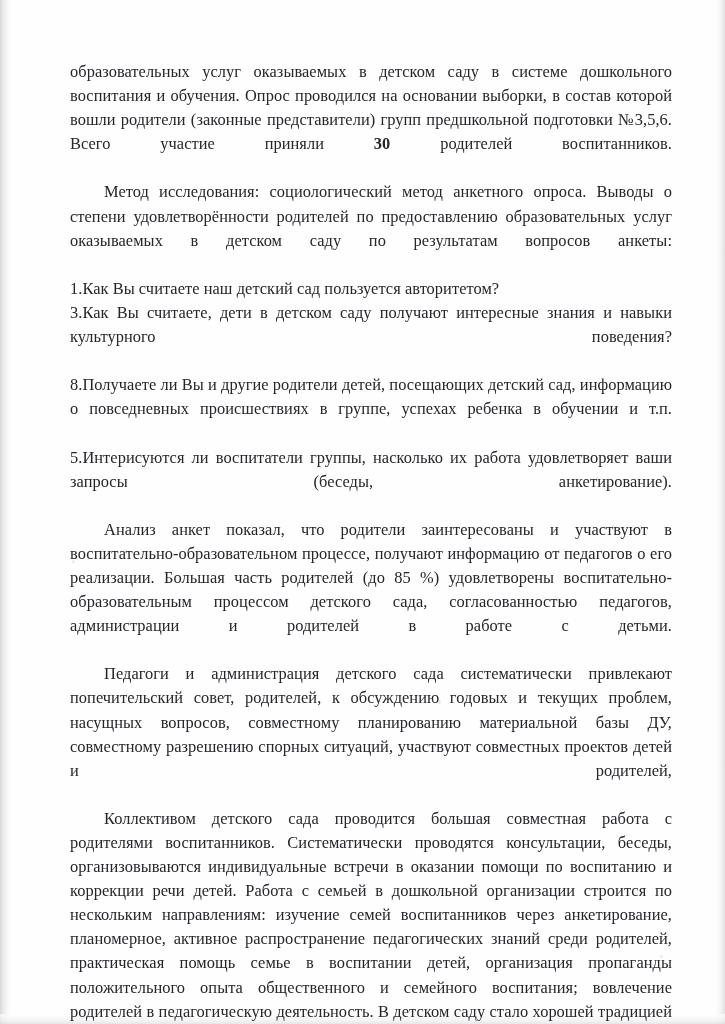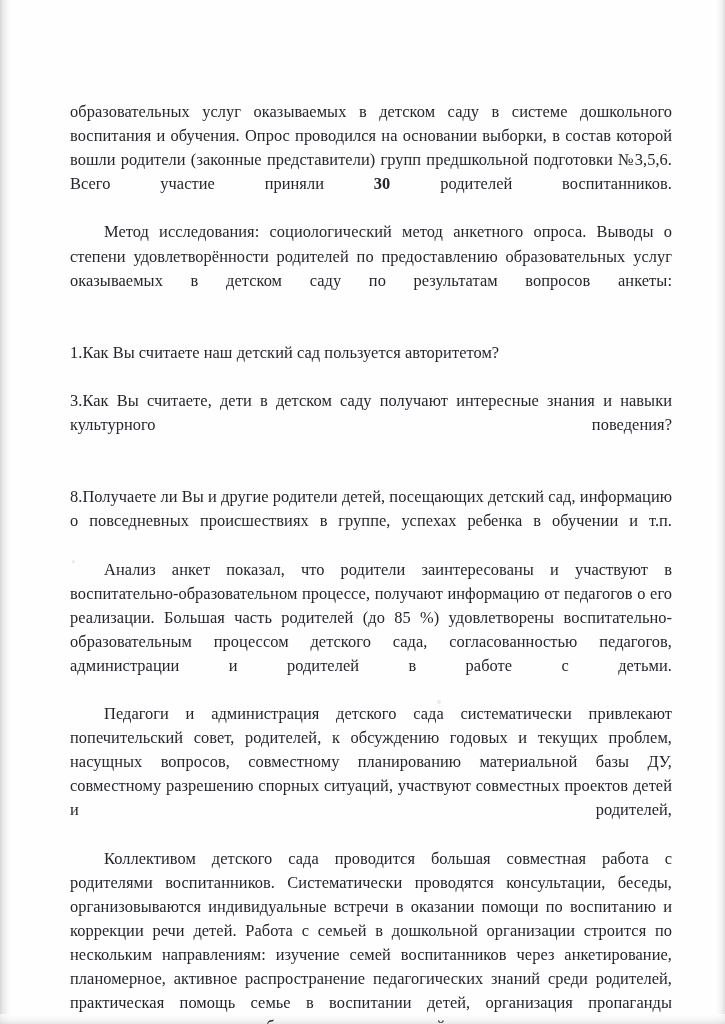--- a/index.html
+++ b/index.html
@@ -67,25 +67,23 @@
   }
   .text-body p {
     margin: 0;
     text-align: justify;
   }
   p.indent {
     text-indent: 34px;
   }
   p.flush {
     text-indent: 0;
-    margin-top: 40px;
   }
   p.q {
     text-indent: 0;
-    margin-top: 24px;
   }
   .b { font-weight: bold; }
   .u {
     text-underline-offset: 2px;
   }
   
   p::after {
     content: "";
     display: inline-block;
     width: 100%;
@@ -103,18 +101,19 @@
   <div class="scan-speck" style="left:72px;top:560px;width:3px;height:3px;"></div>
   <div class="scan-speck" style="left:437px;top:700px;width:4px;height:4px;"></div>
   <div class="scan-speck" style="left:660px;top:955px;width:3px;height:3px;"></div>
 
   <div class="text-body" id="text-body" style="color: rgb(36, 38, 43);">
       <p class="flush"><span>образовательных услуг оказываемых в детском саду в системе дошкольного воспитания и обучения. Опрос проводился на основании выборки, в состав которой вошли родители (законные представители) групп предшкольной подготовки №3,5,6. Всего участие приняли </span><span class="b">30</span><span> родителей воспитанников.</span></p>
       <p class="indent"><span class="u">Метод исследования:</span><span> социологический метод анкетного опроса. Выводы о степени удовлетворённости родителей по предоставлению образовательных услуг оказываемых в детском саду по результатам вопросов анкеты:</span></p>
       <p class="q nostretch"><span>1.Как Вы считаете наш детский сад пользуется авторитетом?</span></p>
       <p class="q"><span>3.Как Вы считаете, дети в детском саду получают интересные знания и  навыки культурного поведения?</span></p>
       <p class="q"><span>8.Получаете ли Вы и другие родители детей, посещающих детский сад, информацию о повседневных происшествиях в группе, успехах ребенка в обучении и т.п.</span></p>
+      <p class="q"><span>5.Интерисуются ли воспитатели группы, насколько их работа удовлетворяет ваши запросы (беседы, анкетирование).</span></p>
       <p class="indent"><span>Анализ анкет показал, что родители заинтересованы и участвуют в воспитательно-образовательном процессе, получают информацию от педагогов о его реализации. Большая часть родителей (до 85 %) удовлетворены воспитательно-образовательным  процессом детского сада, согласованностью педагогов, администрации и родителей в работе с детьми.</span></p>
       <p class="indent"><span>Педагоги и администрация детского сада  систематически привлекают попечительский совет, родителей, к обсуждению годовых и текущих проблем, насущных вопросов, совместному планированию материальной базы ДУ, совместному разрешению спорных ситуаций, участвуют совместных проектов детей и родителей,</span></p>
       <p class="indent"><span>Коллективом детского сада проводится большая совместная работа с родителями воспитанников. Систематически проводятся консультации, беседы, организовываются индивидуальные  встречи в оказании помощи по воспитанию и коррекции речи детей. Работа с семьей в дошкольной организации строится по нескольким направлениям: изучение семей воспитанников через анкетирование, планомерное, активное распространение педагогических знаний среди родителей, практическая помощь семье в воспитании детей, организация пропаганды положительного опыта общественного и семейного воспитания; вовлечение родителей в педагогическую деятельность. В детском саду стало хорошей традицией проведение различных конкурсов среди родителей и детей: заседания</span></p>
     </div>
 
 </div>
 
 </body></html>

